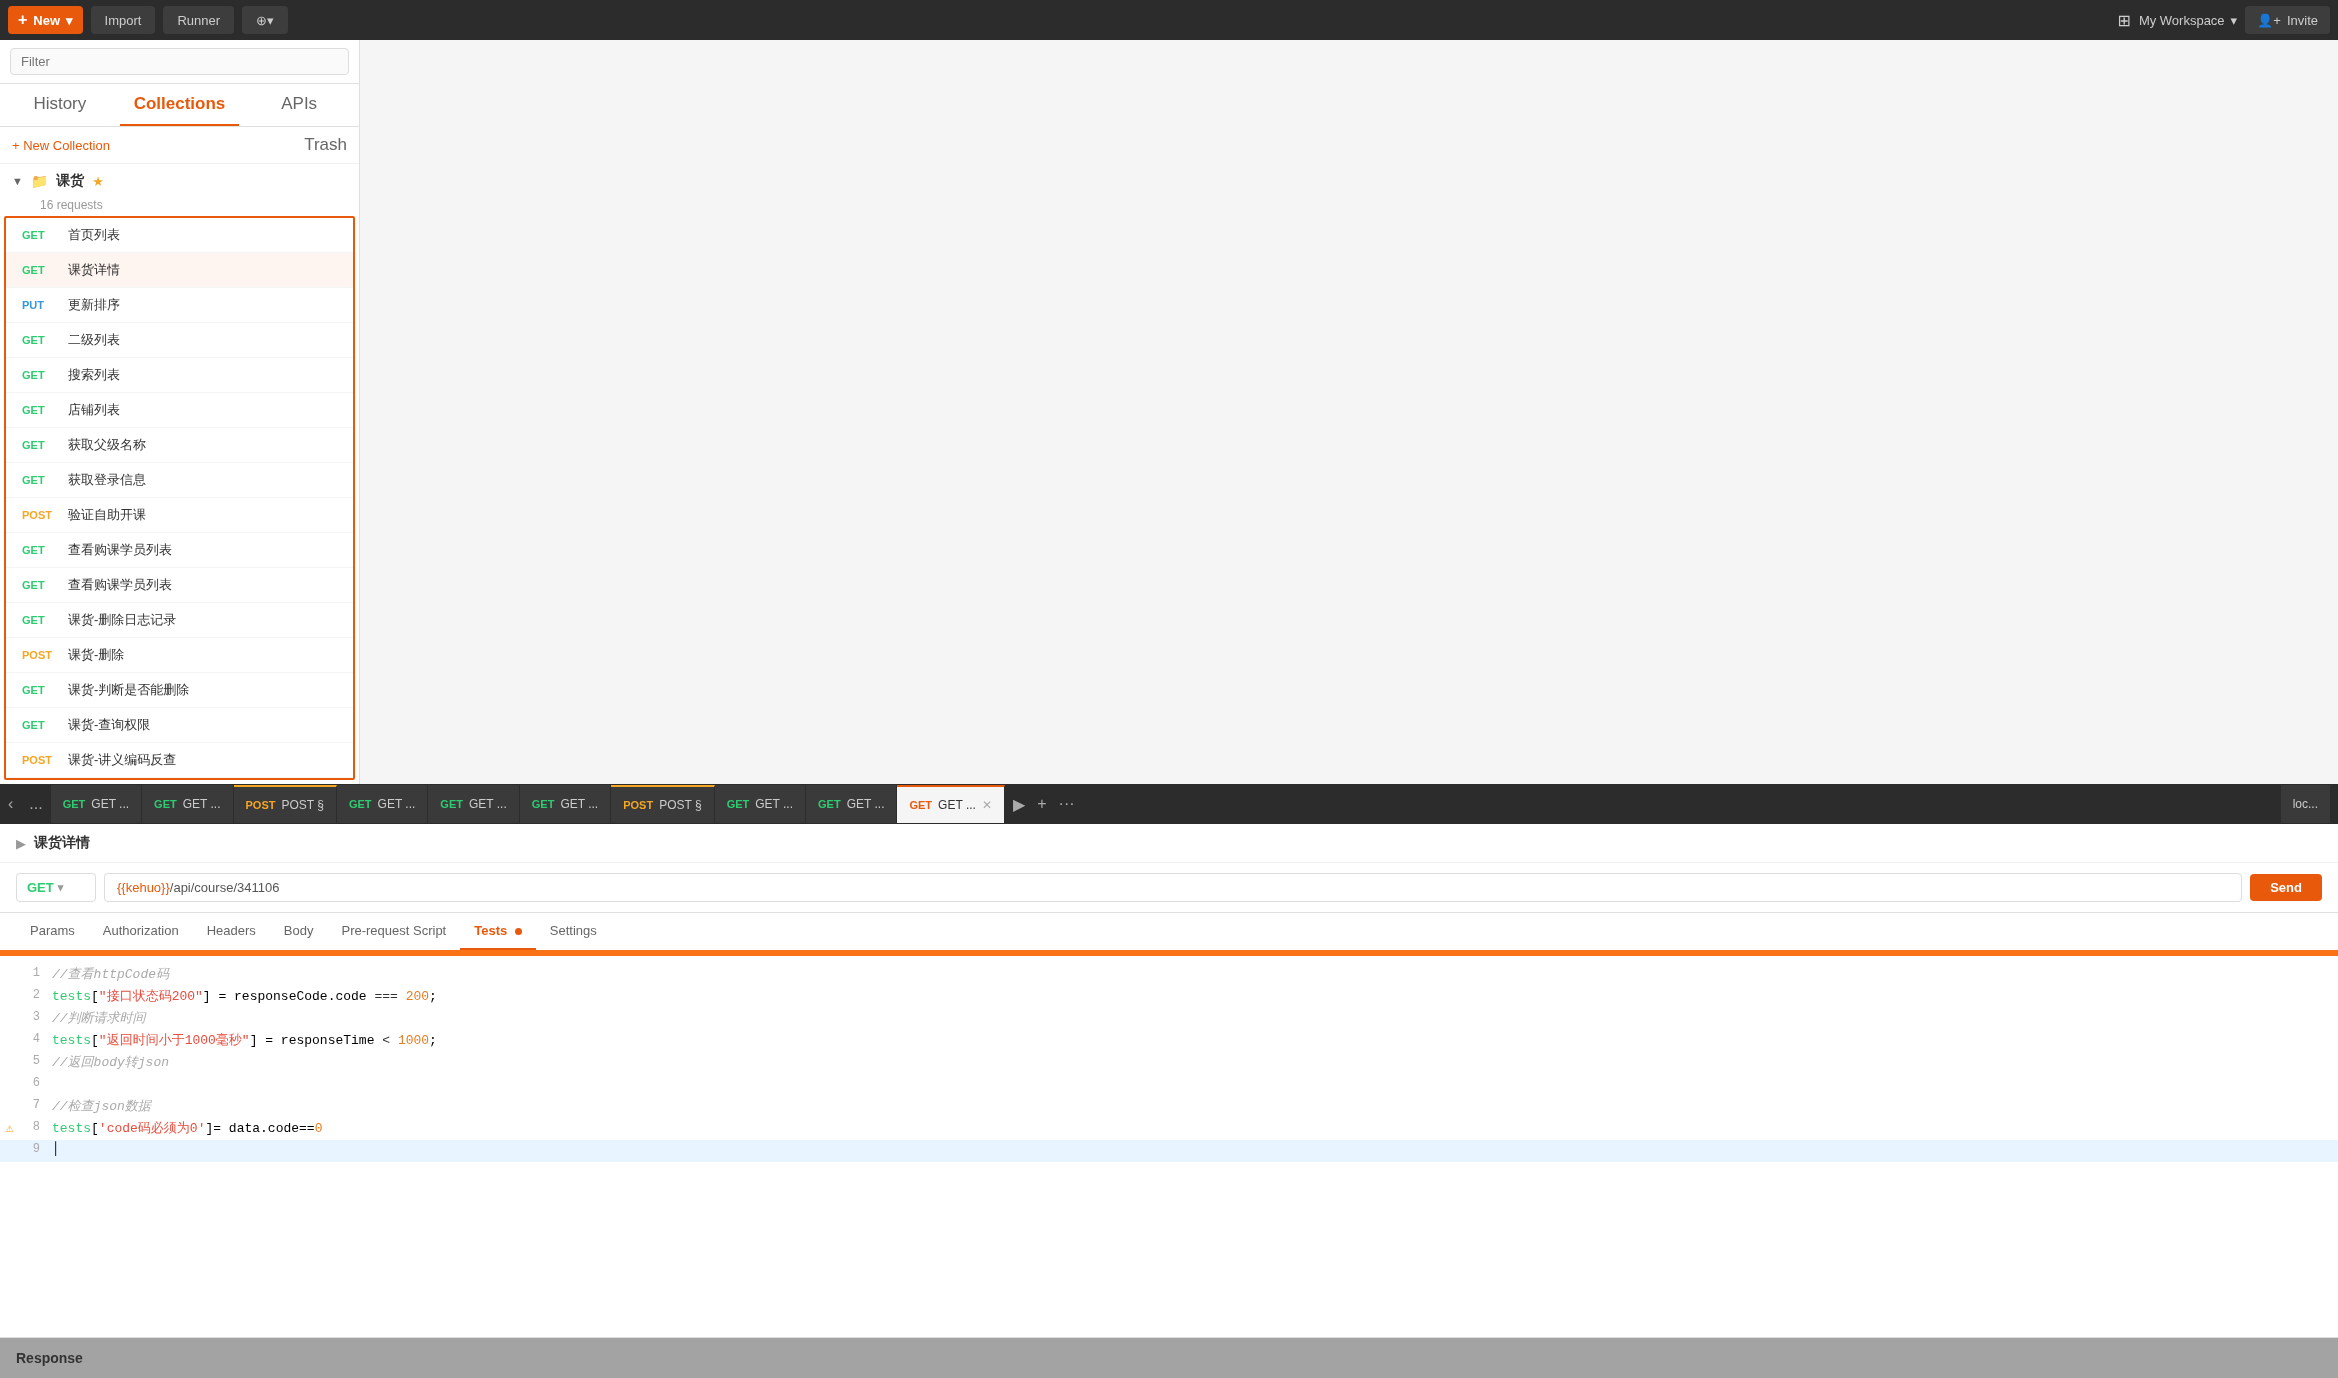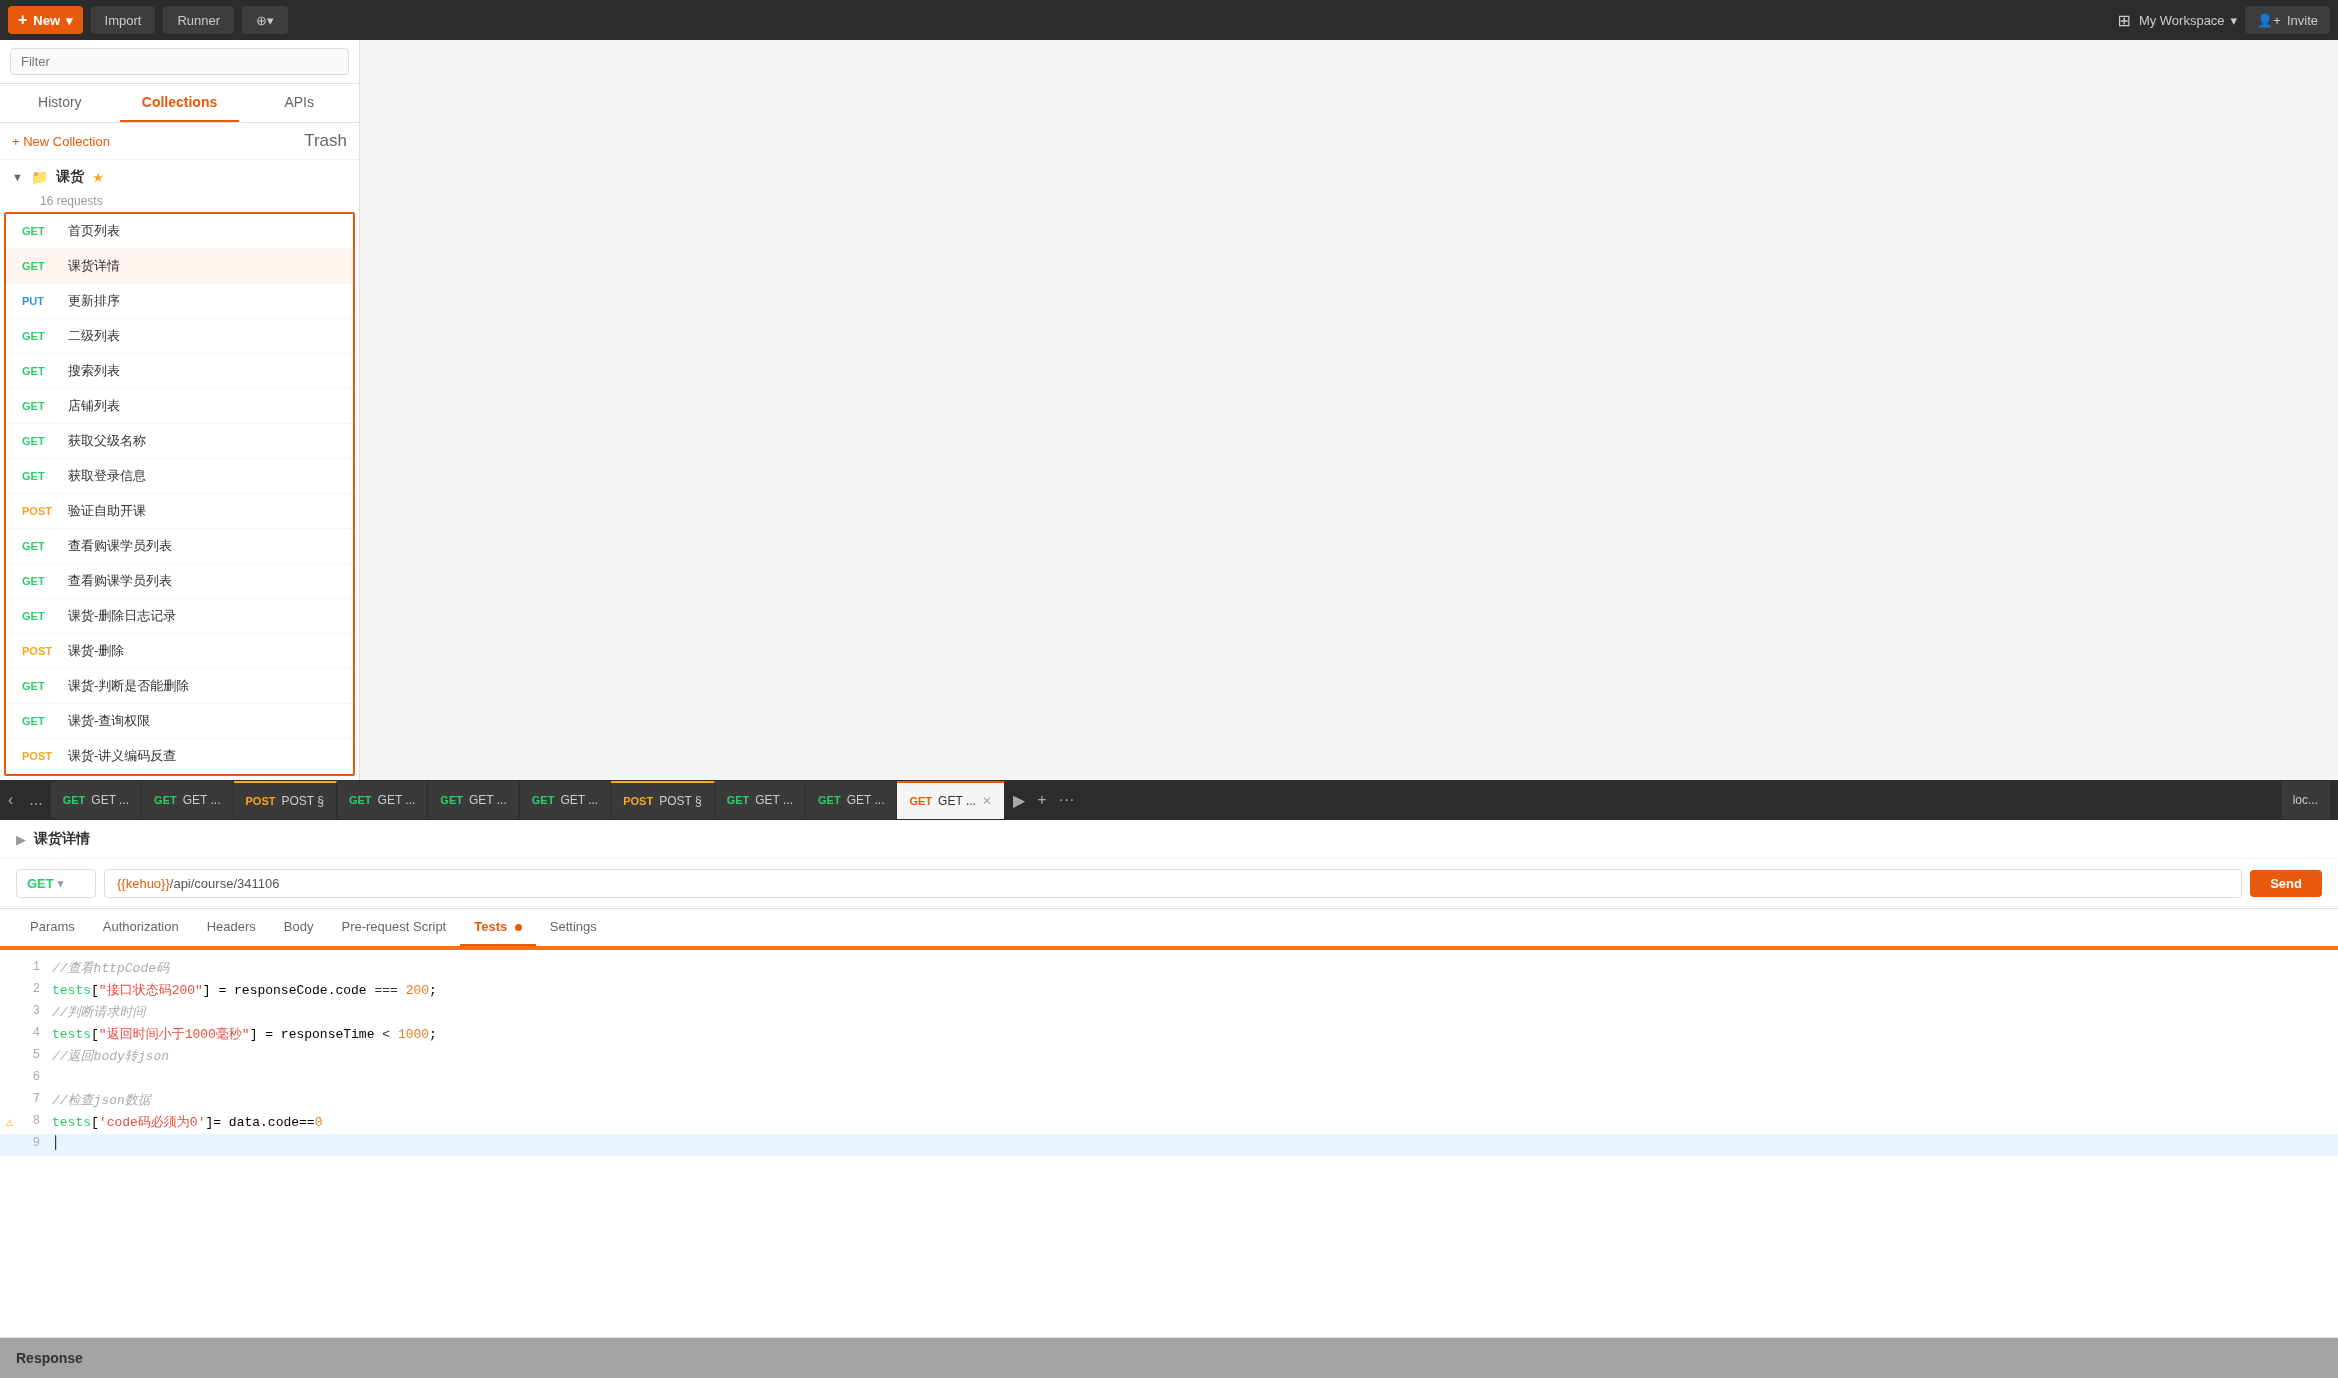--- a/index.html
+++ b/index.html
@@ -41,21 +41,21 @@
       display: flex; flex-direction: column; position: relative;
     }
     .sidebar-search { padding: 8px 10px; border-bottom: 1px solid #e0e0e0; }
     .sidebar-search input {
       width: 100%; border: 1px solid #ddd; border-radius: 4px; padding: 5px 10px;
       font-size: 13px; color: #555; background: #fafafa;
     }
     .sidebar-tabs { display: flex; border-bottom: 1px solid #e0e0e0; }
     .sidebar-tab {
       flex: 1; text-align: center; padding: 10px 0; cursor: pointer;
-      font-size: 14px; color: #666; border-bottom: 2px solid transparent;
+      font-size: 17px; color: #666; border-bottom: 2px solid transparent;
     }
     .sidebar-tab.active { color: #e8590c; border-bottom: 2px solid #e8590c; font-weight: 600; }
     .sidebar-actions { display: flex; align-items: center; justify-content: space-between; padding: 8px 12px; border-bottom: 1px solid #f0f0f0; }
     .new-collection-btn { color: #e8590c; cursor: pointer; font-size: 13px; font-weight: 500; background: none; border: none; display: flex; align-items: center; gap: 4px; }
     .trash-btn { color: #666; cursor: pointer; font-size: 17px; background: none; border: none; }
 
     
     .collection-header { display: flex; align-items: center; gap: 8px; padding: 8px 12px; cursor: pointer; }
     .collection-name { font-size: 14px; font-weight: 600; color: #333; }
     .folder-icon { color: #666; font-size: 14px; }
@@ -111,21 +111,21 @@
     .method-select .chevron { color: #999; font-size: 11px; }
     .url-input {
       flex: 1; border: 1px solid #ddd; border-radius: 4px; padding: 6px 12px;
       font-size: 13px; color: #333;
     }
     .url-variable { color: #e8590c; }
     .url-path { color: #555; }
     .send-btn { background: #e8590c; color: #fff; border: none; border-radius: 4px; padding: 6px 20px; cursor: pointer; font-size: 13px; font-weight: 600; }
 
     
-    .request-tabs { display: flex; border-bottom: 4px solid #f97316; background: #fff; padding: 0 16px; }
+    .request-tabs { display: flex; border-bottom: 6px solid #f97316; background: #fff; padding: 0 16px; }
     .req-tab { padding: 10px 14px; cursor: pointer; font-size: 13px; color: #666; border-bottom: 2px solid transparent; }
     .req-tab.active { color: #e8590c; border-bottom: 2px solid #e8590c; font-weight: 600; }
     .req-tab .dot { display: inline-block; width: 7px; height: 7px; background: #e8590c; border-radius: 50%; margin-left: 4px; vertical-align: middle; }
 
     
     .code-editor { background: #fff; flex: 1; overflow: auto; font-family: 'Courier New', Courier, monospace; font-size: 13px; }
     .code-line { display: flex; align-items: flex-start; min-height: 22px; }
     .code-line.active-line { background: #e8f4ff; }
     .line-num { width: 32px; text-align: right; color: #aaa; padding-right: 12px; font-size: 12px; user-select: none; flex-shrink: 0; padding-top: 2px; }
     .line-content { flex: 1; padding: 1px 0; white-space: pre; }

